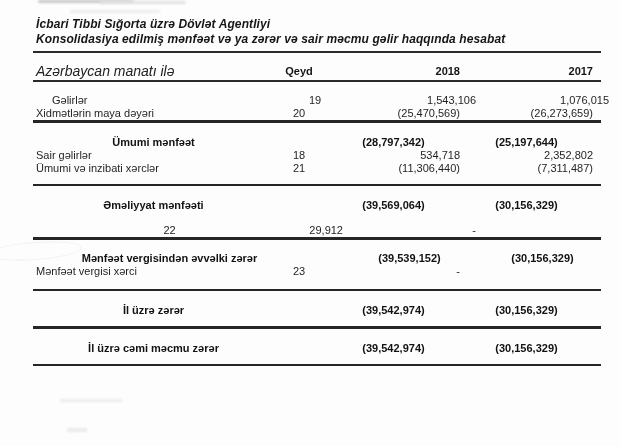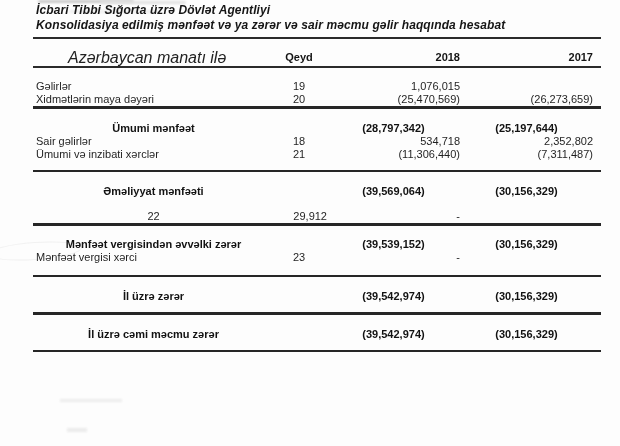--- a/index.html
+++ b/index.html
@@ -6,21 +6,21 @@
   body {
     width: 620px; height: 446px;
     background: #fdfdfd;
     font-family: "Liberation Sans", sans-serif;
     color: #1f1f1f;
     overflow: hidden;
     position: relative;
   }
   .doc {
     position: relative;
-    padding: 3px 27px 0 36px;
+    padding: 17px 27px 0 36px;
   }
   .title-line {
     font-size: 12px;
     font-weight: 700;
     font-style: italic;
     line-height: 14.5px;
     color: #161616;
     letter-spacing: 0.1px;
   }
   .rule {
@@ -43,29 +43,28 @@
     font-size: 11px;
     line-height: 13px;
     white-space: nowrap;
   }
   .c-label { text-align: left; }
   .c-note  { text-align: center; }
   .c-val   { text-align: right; }
   .head-row { margin-top: 12px; }
   .head-row .c-label {
     font-style: italic;
-    font-size: 16px;
+    font-size: 14px;
     color: #222;
-    margin-left: 32px;
   }
   .head-row .c-note,
   .head-row .c-val { font-weight: 700; color: #141414; }
   .bold .c-label,
   .bold .c-val { font-weight: 700; color: #121212; text-align: center; }
-  .mt12 { margin-top: 12px; }
+  .mt12 { margin-top: 12px; margin-left: 16px; }
   .mt13 { margin-top: 13px; }
   .mt10 { }
   .mt11 { margin-top: 11px; }
   .mt9  { margin-top: 9px; }
   
   .artifact { position: absolute; pointer-events: none; }
   .art-top1 { left: 38px; top: 0; width: 96px; height: 3px; background: #c9c9c9; filter: blur(1px); border-radius: 2px; }
   .art-top2 { left: 100px; top: 1px; width: 86px; height: 3px; background: #e2e2e2; filter: blur(1px); border-radius: 2px; }
   .art-top3 { left: 70px; top: 10px; width: 90px; height: 3px; background: #eeeeee; filter: blur(1px); }
   .art-left-arc { left: -12px; top: 242px; width: 92px; height: 16px; border: 1px solid #e9e9e9; border-radius: 50%; transform: rotate(-4deg); opacity: .6; }
@@ -92,20 +91,21 @@
     <span class="c-label">Azərbaycan manatı ilə</span>
     <span class="c-note">Qeyd</span>
     <span class="c-val">2018</span>
     <span class="c-val">2017</span>
   </div>
   <div class="rule rule-head"></div>
 
   <div class="row mt12">
     <span class="c-label">Gəlirlər</span>
     <span class="c-note">19</span>
+    <span class="c-val">1,543,106</span>
     <span class="c-val">1,076,015</span>
   </div>
   <div class="row">
     <span class="c-label">Xidmətlərin maya dəyəri</span>
     <span class="c-note">20</span>
     <span class="c-val">(25,470,569)</span>
     <span class="c-val">(26,273,659)</span>
   </div>
   <div class="sep mt10"></div>
 

